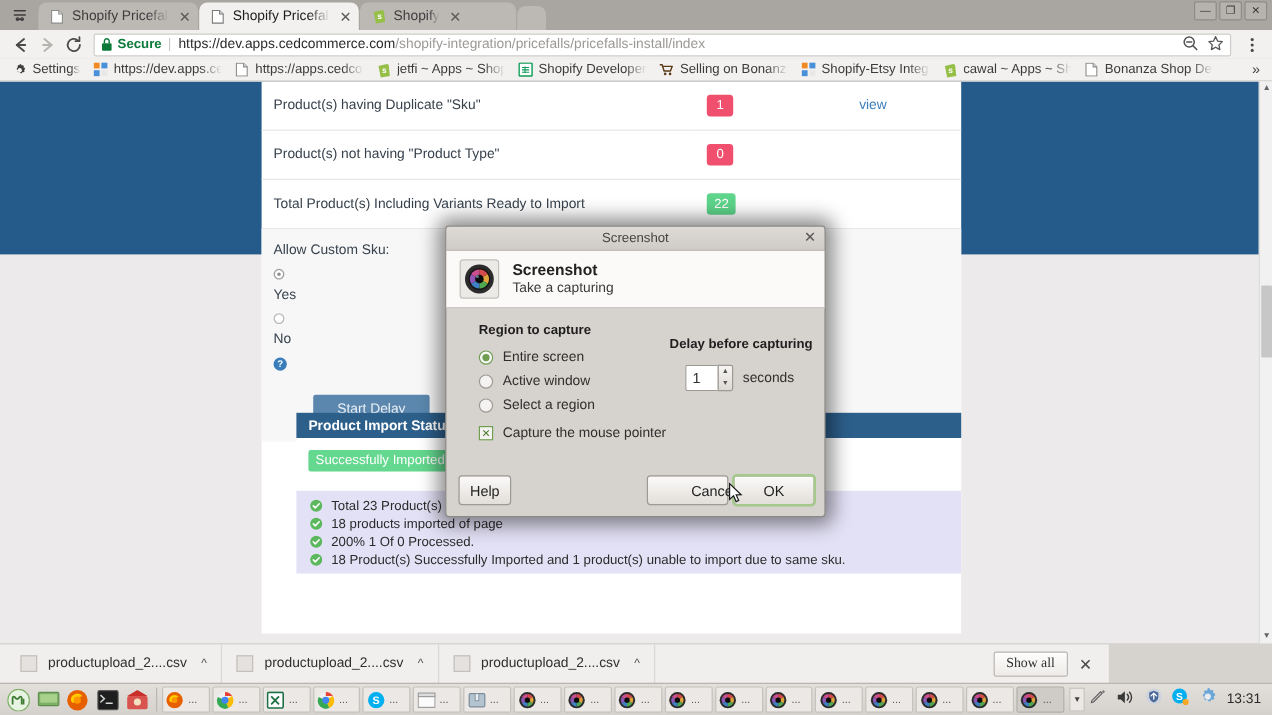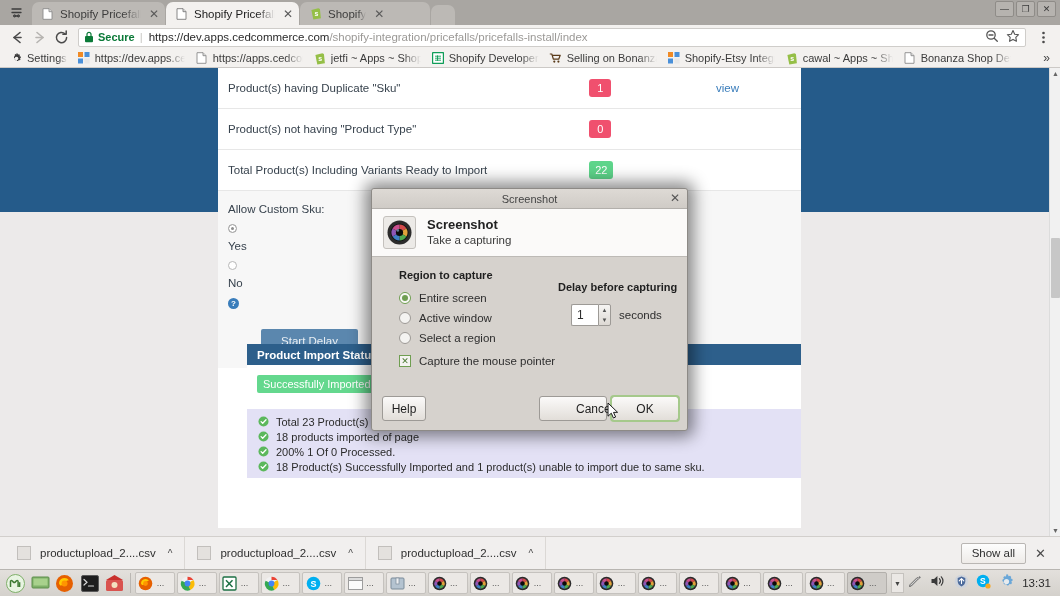--- a/index.html
+++ b/index.html
@@ -205,35 +205,35 @@
     background:linear-gradient(#fbfaf9,#e2ded9); font-size:12px; color:#1f1f1f;
     font-family:inherit; cursor:pointer; position:absolute;
   }
   #btn-help   { left:10px;  width:44px; }
   #btn-cancel { left:167px; width:68px;padding-left:36px; }
   #btn-ok     { left:239px; width:68px; outline:2px solid #a5c98b; outline-offset:-1px;}
   #dlg-cursor { position:absolute; left:235px; top:213px; width:13px; height:18px; }
 
   
   #download-shelf {
-    position:absolute; left:0; top:536px; width:1060px; height:33px;
+    position:absolute; left:0; top:536px; width:924px; height:33px;
     background:#f1efee; border-top:1px solid #d2cfcc;
     display:flex; align-items:center; padding:0 5px;
   }
   .dl-item {
     display:flex; align-items:center; height:33px; padding:0 12px;
     border-right:1px solid #dbd8d5; font-size:11.5px; color:#2f2f2f;
   }
   .dl-ico { width:14px; height:14px; border:1px solid #c2bfbc; background:#e4e1de; margin-right:9px; flex:0 0 14px;}
   .dl-caret { margin-left:12px; font-size:10px; color:#4a4a4a;}
   #dl-spacer { flex:1; }
   #show-all-btn {
     height:21px; padding:0 10px; border:1px solid #b9b6b3; border-radius:2px;
     background:linear-gradient(#fdfdfd,#eeebe8); font-size:11.5px; color:#2f2f2f;
-    font-family:Liberation Sans, sans-serif; cursor:pointer;
+    font-family:Liberation Serif, serif; cursor:pointer;
   }
   #shelf-close { padding:0 9px; font-size:13px; color:#4a4a4a; cursor:pointer;}
 
   
   #taskbar {
     position:absolute; left:0; top:569px; width:1060px; height:27px;
     background:linear-gradient(#e3e0dc,#d4d1cc); border-top:1px solid #b8b5b1;
     display:flex; align-items:center; padding:0 3px;
   }
   .tb-launch {

